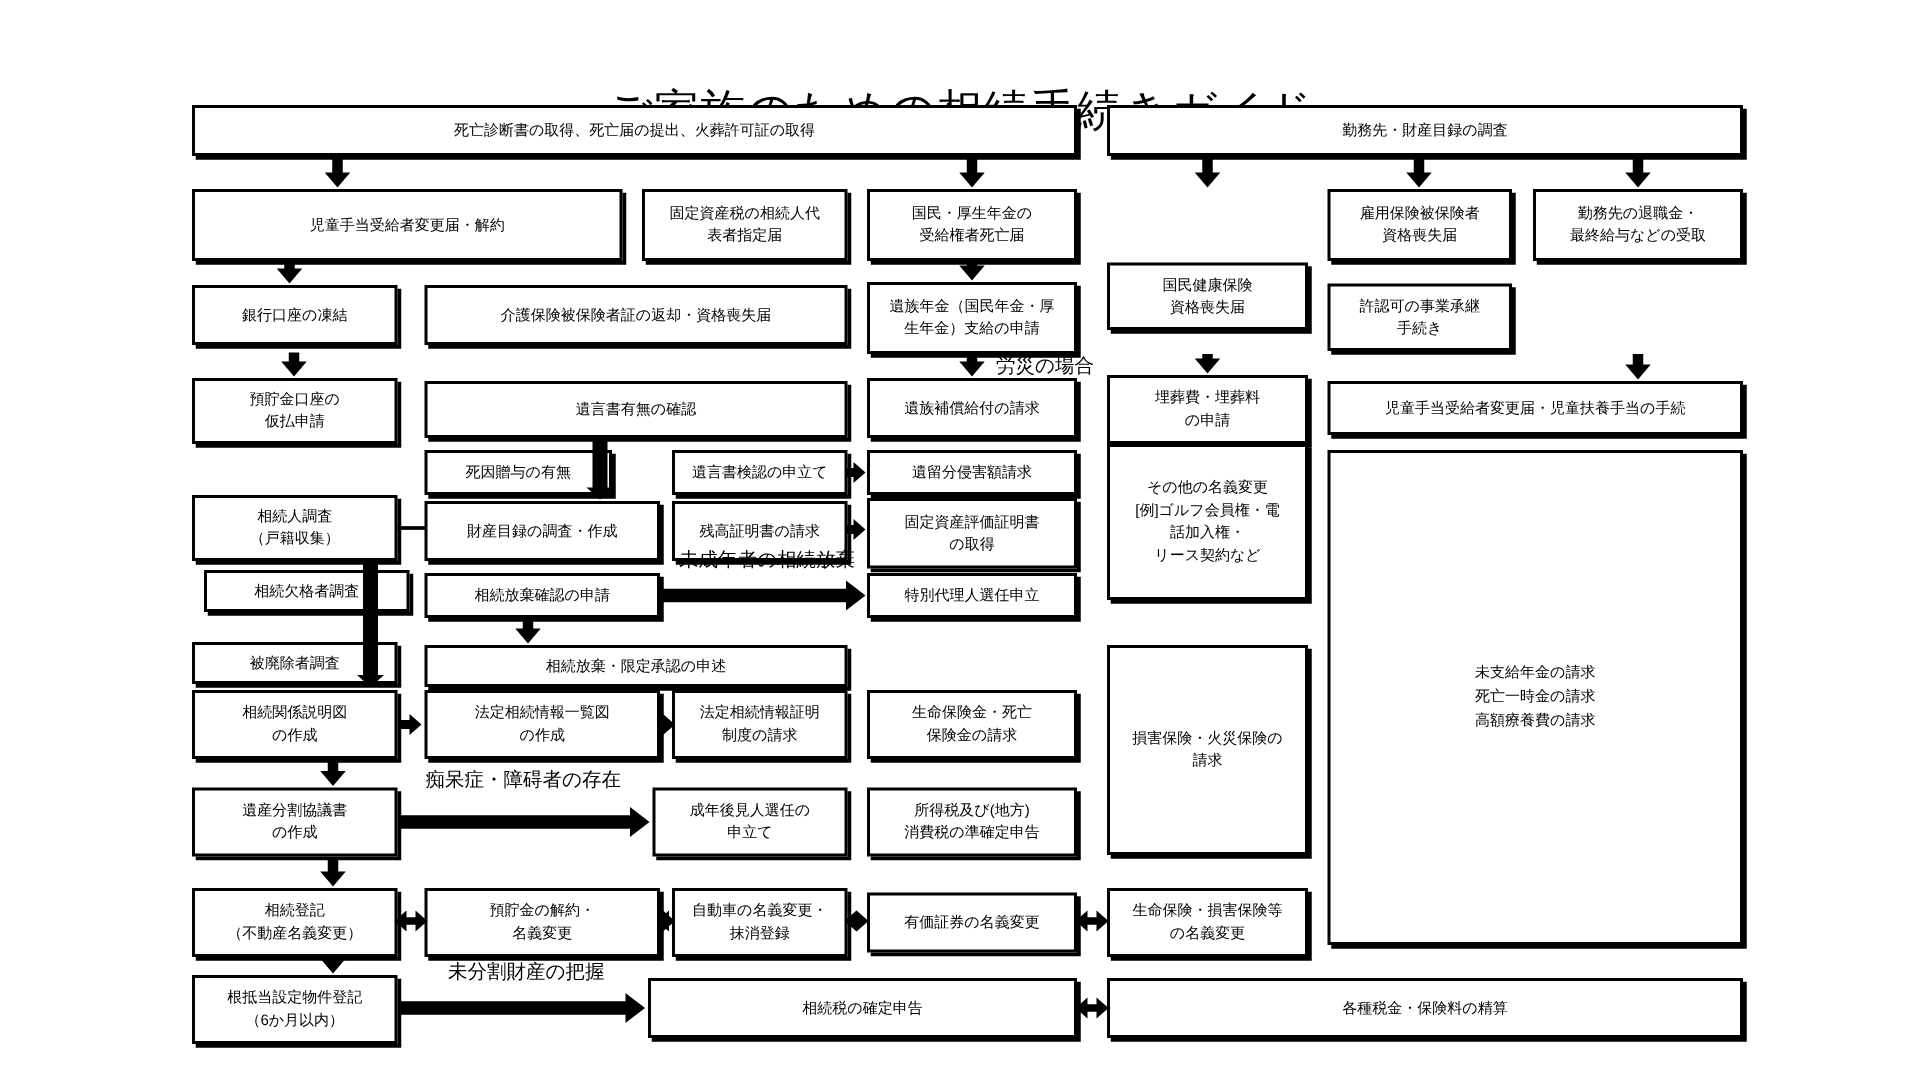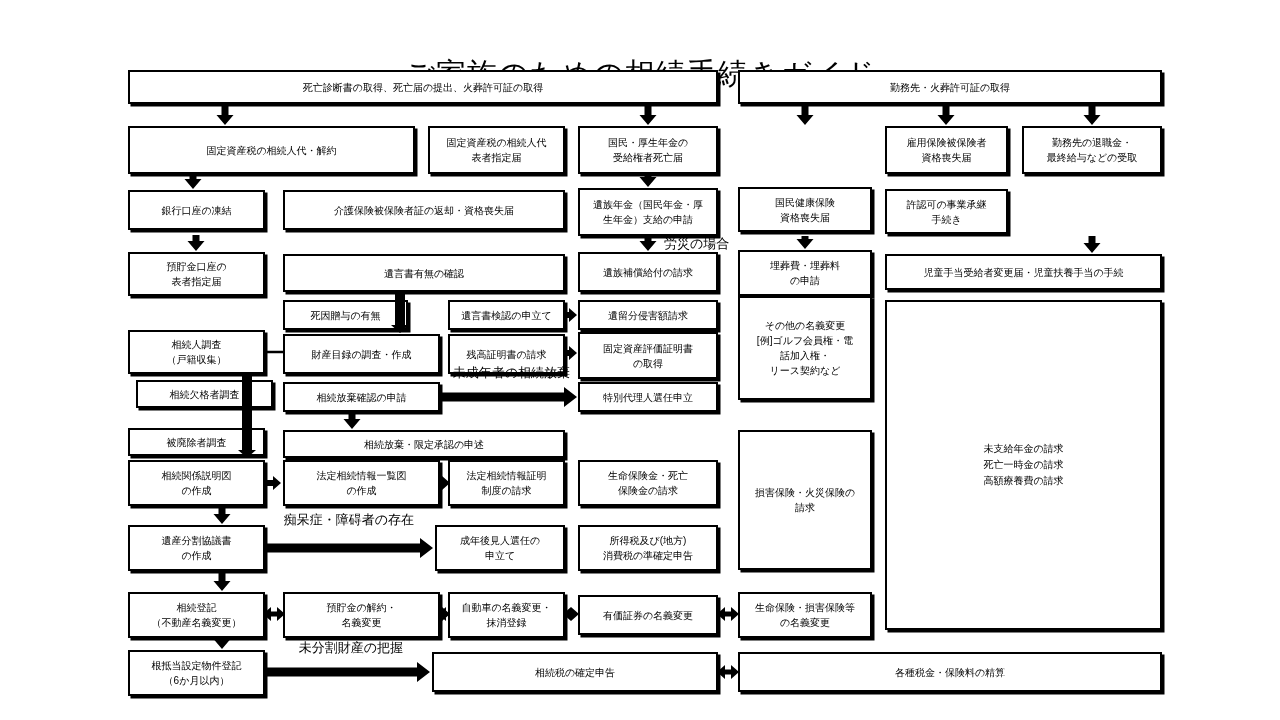--- a/index.html
+++ b/index.html
@@ -25,43 +25,43 @@
   }
   svg.overlay{position:absolute;left:0;top:0;z-index:5;pointer-events:none;}
 </style>
 </head>
 <body>
 
 <div class="canvas">
   <div class="title">ご家族のための相続手続きガイド</div>
 
   <div class="box" style="left:128px;top:70px;width:590px;height:34px">死亡診断書の取得、死亡届の提出、火葬許可証の取得</div>
-  <div class="box" style="left:738px;top:70px;width:424px;height:34px">勤務先・火葬許可証の取得</div>
+  <div class="box" style="left:738px;top:70px;width:424px;height:34px">勤務先・財産目録の調査</div>
 
-  <div class="box" style="left:128px;top:126px;width:287px;height:48px">固定資産税の相続人代・解約</div>
+  <div class="box" style="left:128px;top:126px;width:287px;height:48px">児童手当受給者変更届・解約</div>
   <div class="box" style="left:428px;top:126px;width:137px;height:48px">固定資産税の相続人代
 表者指定届</div>
   <div class="box" style="left:578px;top:126px;width:140px;height:48px">国民・厚生年金の
 受給権者死亡届</div>
   <div class="box" style="left:885px;top:126px;width:123px;height:48px">雇用保険被保険者
 資格喪失届</div>
   <div class="box" style="left:1022px;top:126px;width:140px;height:48px">勤務先の退職金・
 最終給与などの受取</div>
 
   <div class="box" style="left:283px;top:190px;width:282px;height:40px">介護保険被保険者証の返却・資格喪失届</div>
   <div class="box" style="left:128px;top:190px;width:137px;height:40px">銀行口座の凍結</div>
   <div class="box" style="left:578px;top:188px;width:140px;height:48px">遺族年金（国民年金・厚
 生年金）支給の申請</div>
-  <div class="box" style="left:738px;top:187px;width:134px;height:45px">国民健康保険
+  <div class="box" style="left:738px;top:175px;width:134px;height:45px">国民健康保険
 資格喪失届</div>
   <div class="box" style="left:885px;top:189px;width:123px;height:45px">許認可の事業承継
 手続き</div>
 
   <div class="box" style="left:128px;top:252px;width:137px;height:44px">預貯金口座の
-表者指定届</div>
+仮払申請</div>
   <div class="box" style="left:283px;top:254px;width:282px;height:38px">遺言書有無の確認</div>
   <div class="box" style="left:578px;top:252px;width:140px;height:40px">遺族補償給付の請求</div>
   <div class="box" style="left:738px;top:250px;width:134px;height:46px">埋葬費・埋葬料
 の申請</div>
   <div class="box" style="left:885px;top:254px;width:277px;height:36px">児童手当受給者変更届・児童扶養手当の手続</div>
 
   <div class="box" style="left:283px;top:300px;width:125px;height:30px">死因贈与の有無</div>
   <div class="box" style="left:448px;top:300px;width:117px;height:30px">遺言書検認の申立て</div>
   <div class="box" style="left:578px;top:300px;width:140px;height:30px">遺留分侵害額請求</div>
   <div class="box" style="left:738px;top:296px;width:134px;height:104px">その他の名義変更

